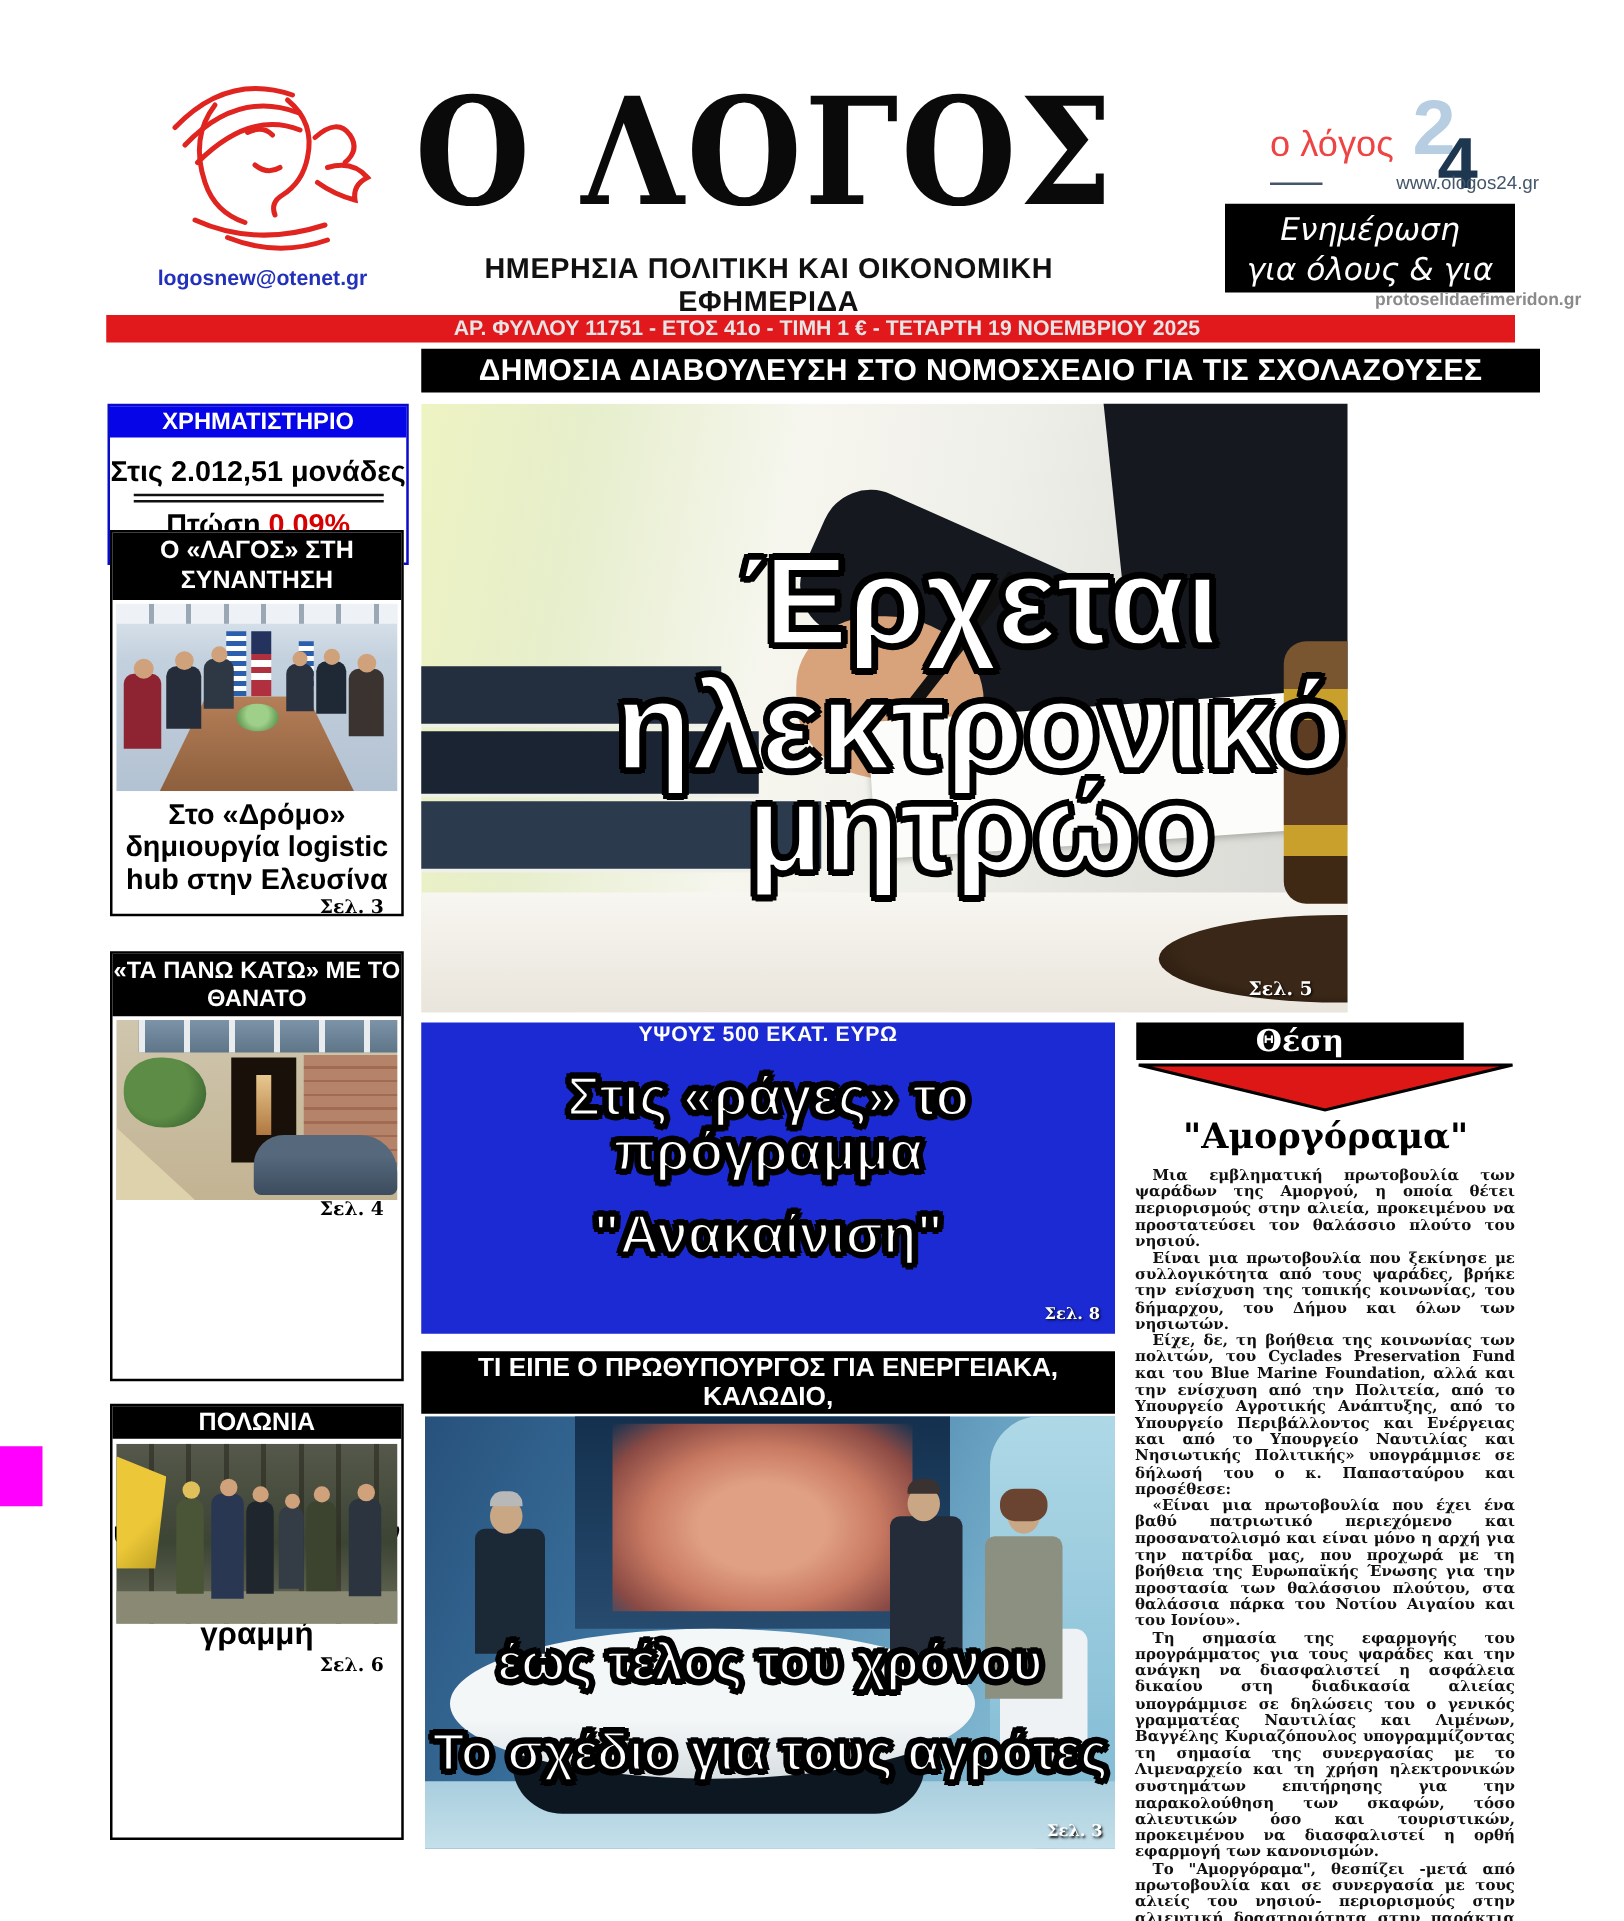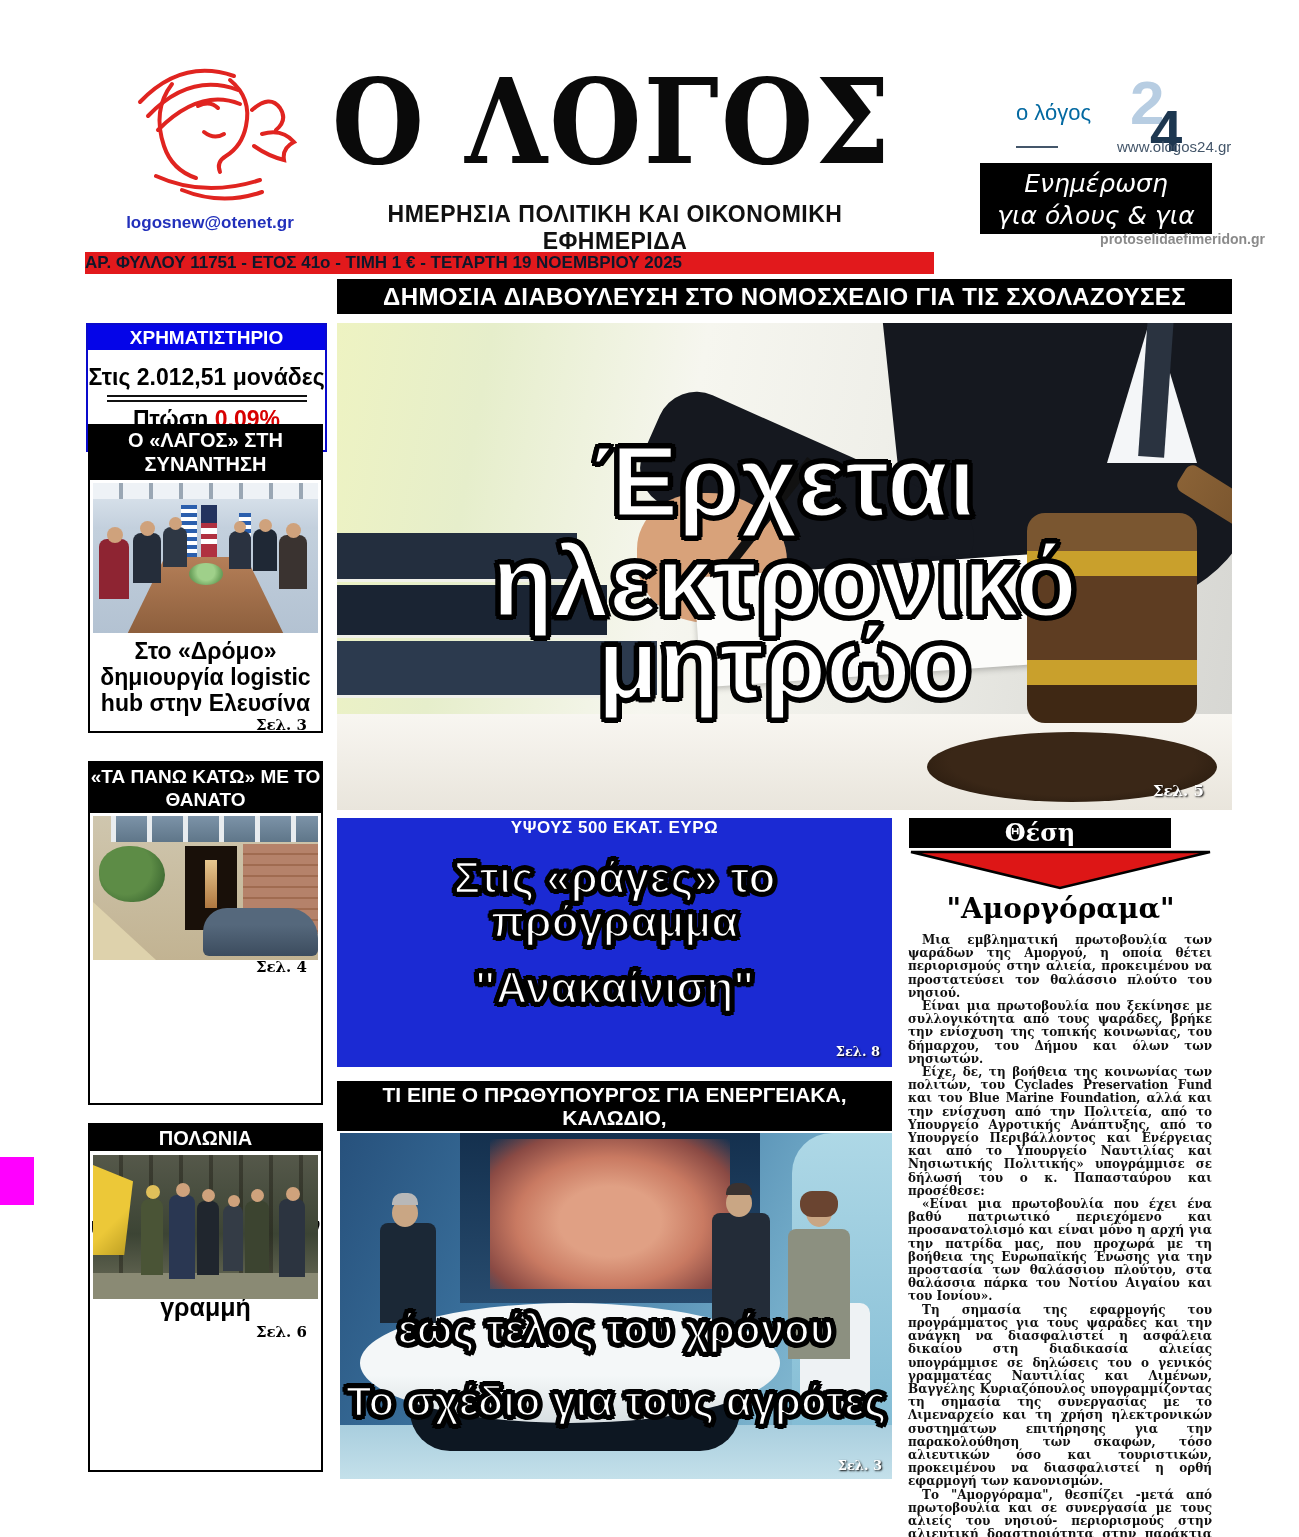--- a/index.html
+++ b/index.html
@@ -6,32 +6,32 @@
   #page{position:relative;width:1299px;height:1537px;background:#fff;overflow:hidden;
         font-family:"Liberation Sans",sans-serif;}
   .abs{position:absolute;}
 
   
   .email{font-weight:bold;font-size:17px;color:#2230bb;text-align:center;}
   .main-title{font-family:"DejaVu Serif",serif;font-weight:bold;font-size:106px;
               color:#0a0a0a;text-align:center;letter-spacing:2px;line-height:1;
               transform:scaleY(1.12);transform-origin:top;}
   .subtitle{font-weight:bold;font-size:23px;color:#111;text-align:center;letter-spacing:0.5px;}
-  .logo24-word{font-size:22px;color:#0369a1;font-weight:normal;}
+  .logo24-word{font-size:29px;color:#ef4444;font-weight:normal;}
   .logo24-2{font-weight:bold;font-size:62px;color:#b7cde2;line-height:1;}
   .logo24-4{font-weight:bold;font-size:58px;color:#1d3750;line-height:1;}
   .logo24-site{font-size:15px;color:#44566a;}
   .logo24-line{height:2px;background:#44566a;}
   .tagline-box{background:#000;color:#fff;text-align:center;
                font-family:"DejaVu Sans",sans-serif;font-style:italic;
                font-size:25px;line-height:32px;padding-top:5px;}
   .watermark{font-size:14px;font-weight:bold;color:#8a8a8a;text-align:right;}
 
-  .issue-bar{background:#e2191c;color:#0f172a;font-weight:bold;font-size:17px;
-             line-height:22px;}
+  .issue-bar{background:#e2191c;color:#e5e5e5;font-weight:bold;font-size:17px;
+             line-height:22px;padding-left:278px;}
   .banner{background:#000;color:#fff;font-weight:bold;text-align:center;}
   .banner.one{font-size:24px;line-height:35px;letter-spacing:0.4px;}
   .banner.two{font-size:21px;line-height:23px;padding-top:2px;}
 
   
   .stock-box{border:2px solid #0a0acc;background:#fff;margin-top:44px;}
   .stock-head{background:#0505e8;color:#fff;font-weight:bold;font-size:19px;
               text-align:center;line-height:25px;}
   .stock-line{font-weight:bold;font-size:23px;text-align:center;color:#000;}
   .stock-points{color:#000000;}
@@ -257,21 +257,21 @@
       <div>υπηρεσίες πιθανόν</div>
       <div>πίσω από έκρηξη</div>
       <div>σε σιδηροδρομική</div>
       <div>γραμμή</div>
     </div>
     <div class="page-label" style="margin:2px 14px 0 0;">Σελ. 6</div>
   </div>
 
   <div class="abs magenta" style="left:0;top:1157px;width:34px;height:48px;"></div>
 
-  <div class="abs photo" style="left:337px;top:323px;width:895px;height:487px;">
+  <div class="abs photo" style="left:337px;top:323px;width:741px;height:487px;">
     <div class="scene s-bg" style="position:absolute;inset:0;"></div>
     <div class="scene s-suit" style="left:560px;top:-40px;width:360px;height:330px;"></div>
     <div class="scene s-shirt" style="left:770px;top:-10px;width:90px;height:150px;"></div>
     <div class="scene s-tie" style="left:806px;top:-6px;width:26px;height:140px;"></div>
     <div class="scene s-arm" style="left:300px;top:120px;width:340px;height:120px;"></div>
     <div class="scene s-hand" style="left:300px;top:170px;width:150px;height:130px;"></div>
     <div class="scene s-pen" style="left:420px;top:120px;width:10px;height:160px;"></div>
     <div class="scene s-paper" style="left:360px;top:240px;width:420px;height:110px;"></div>
     <div class="scene s-book s-bookA" style="position:absolute;left:-20px;top:210px;width:260px;height:46px;background:#232e3e;"></div>
     <div class="scene s-book" style="position:absolute;left:-30px;top:262px;width:300px;height:50px;background:#1a2433;"></div>

